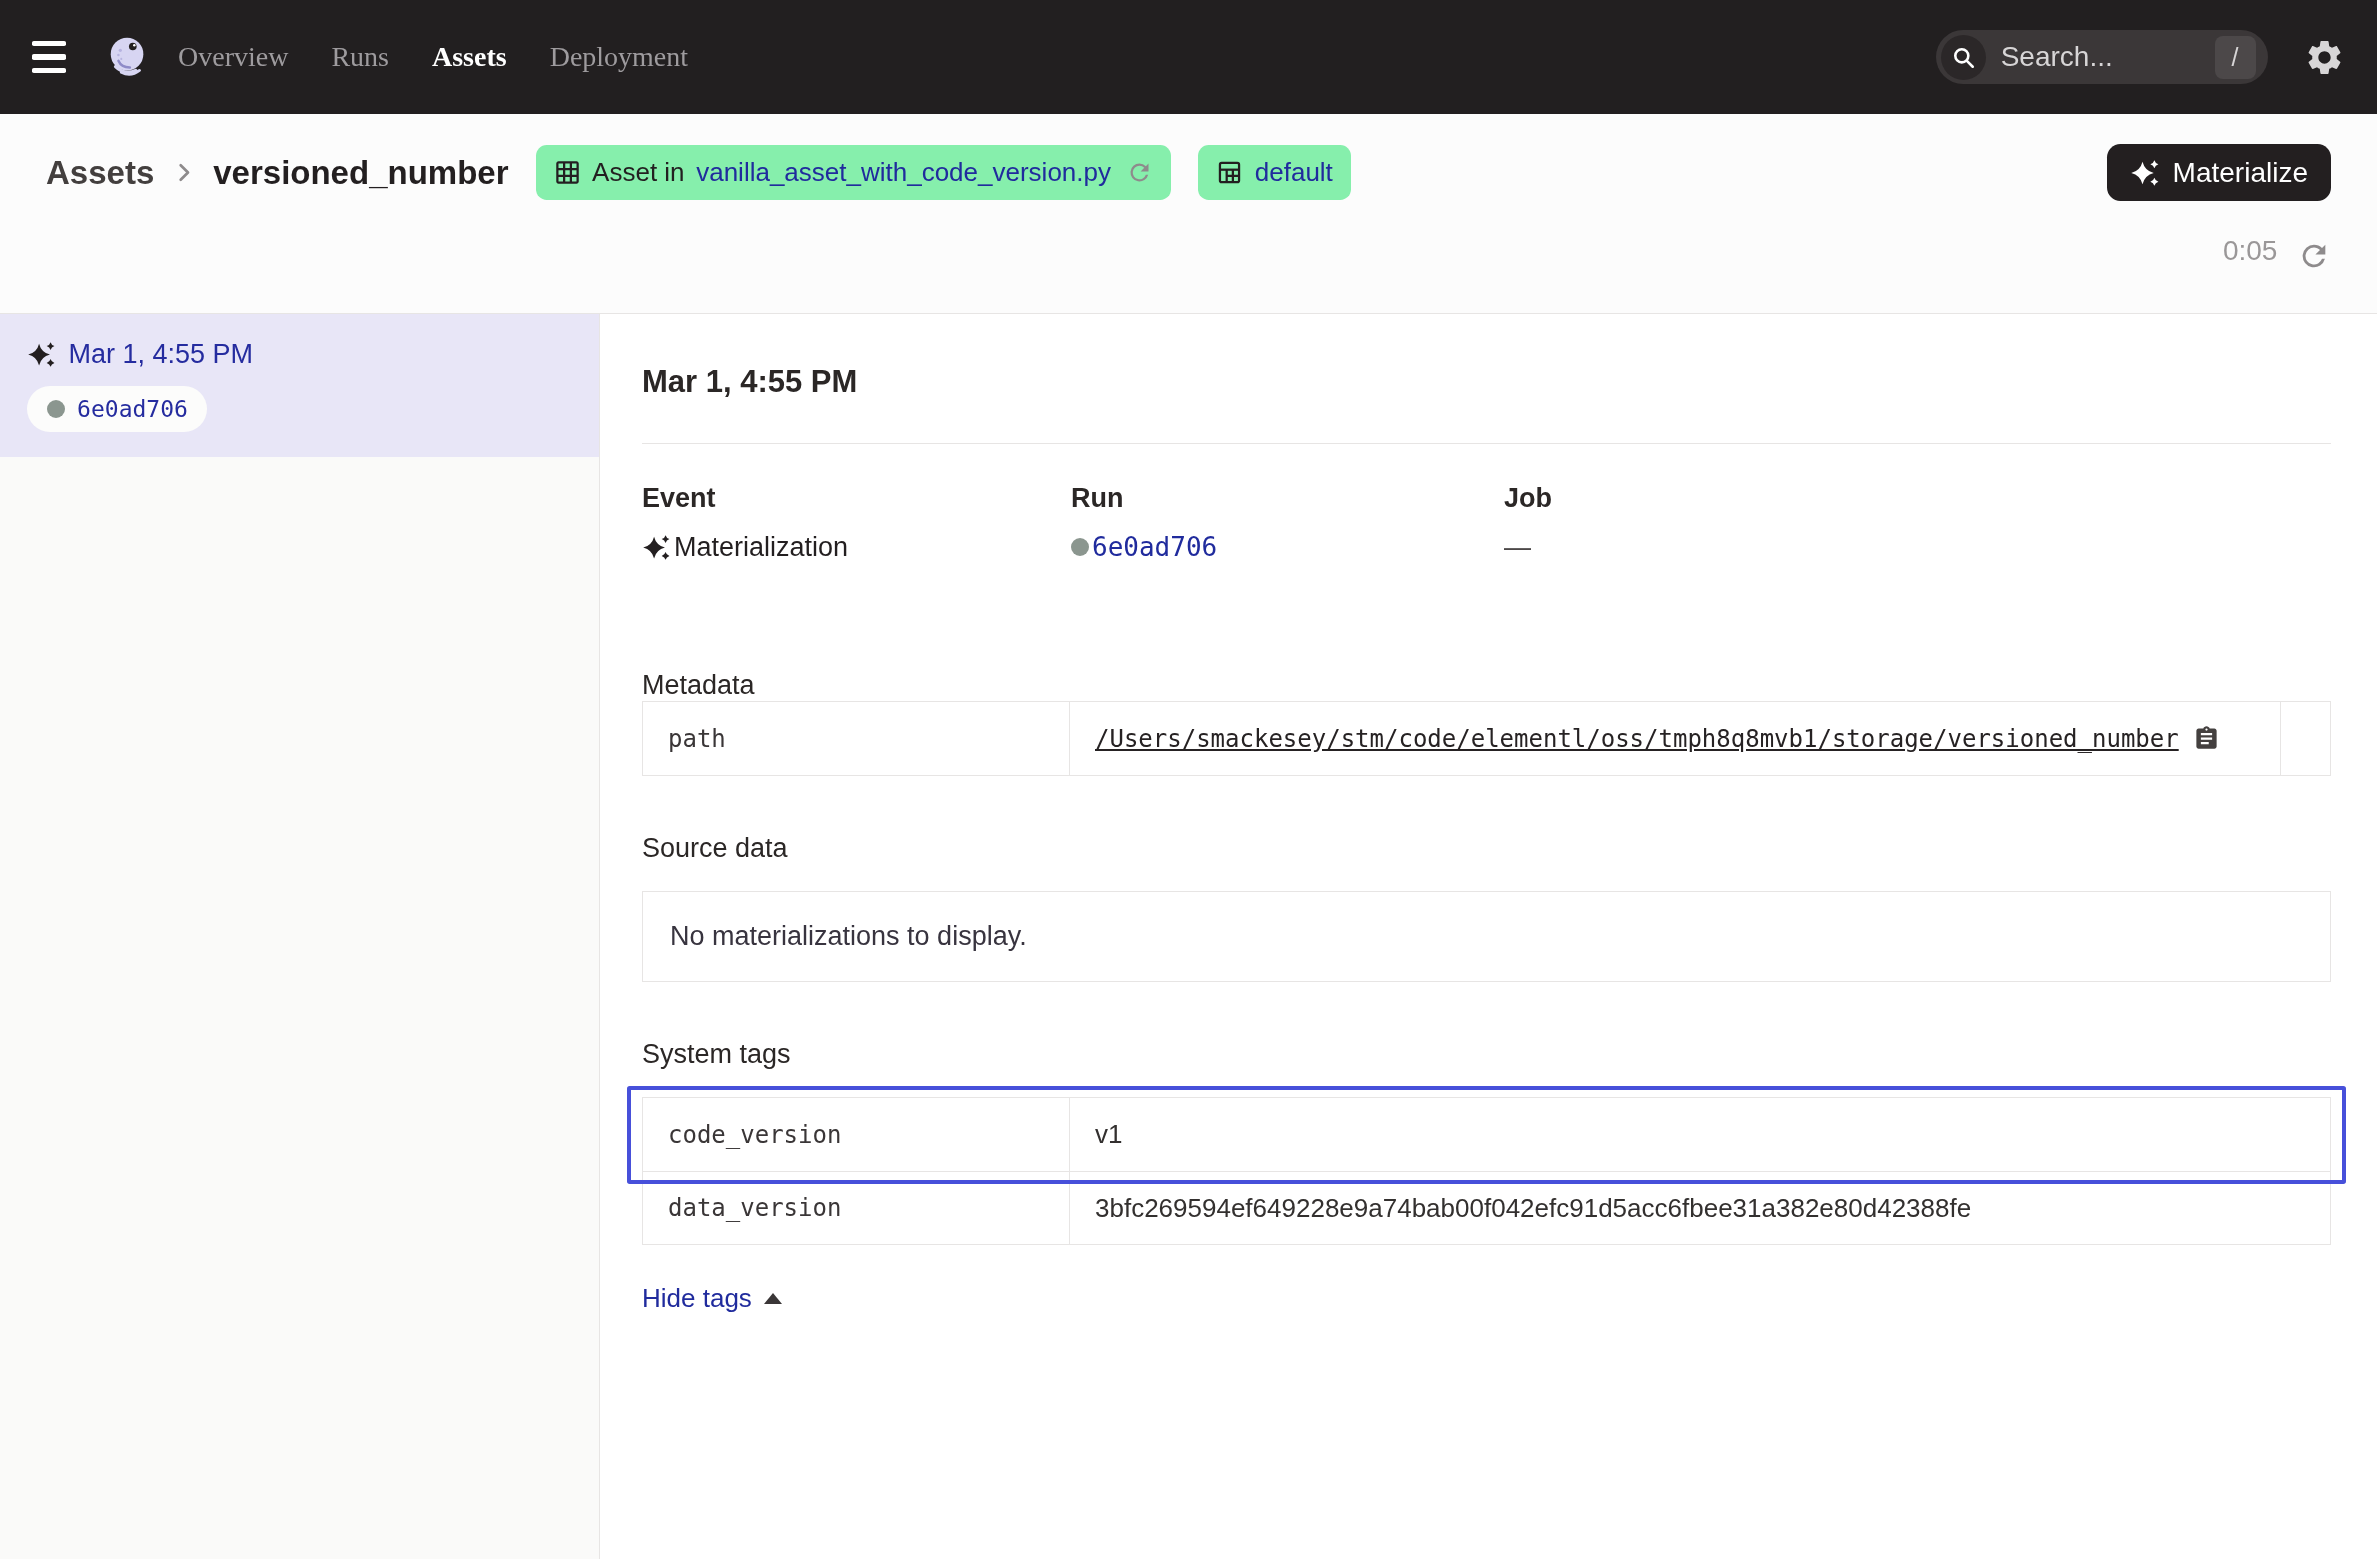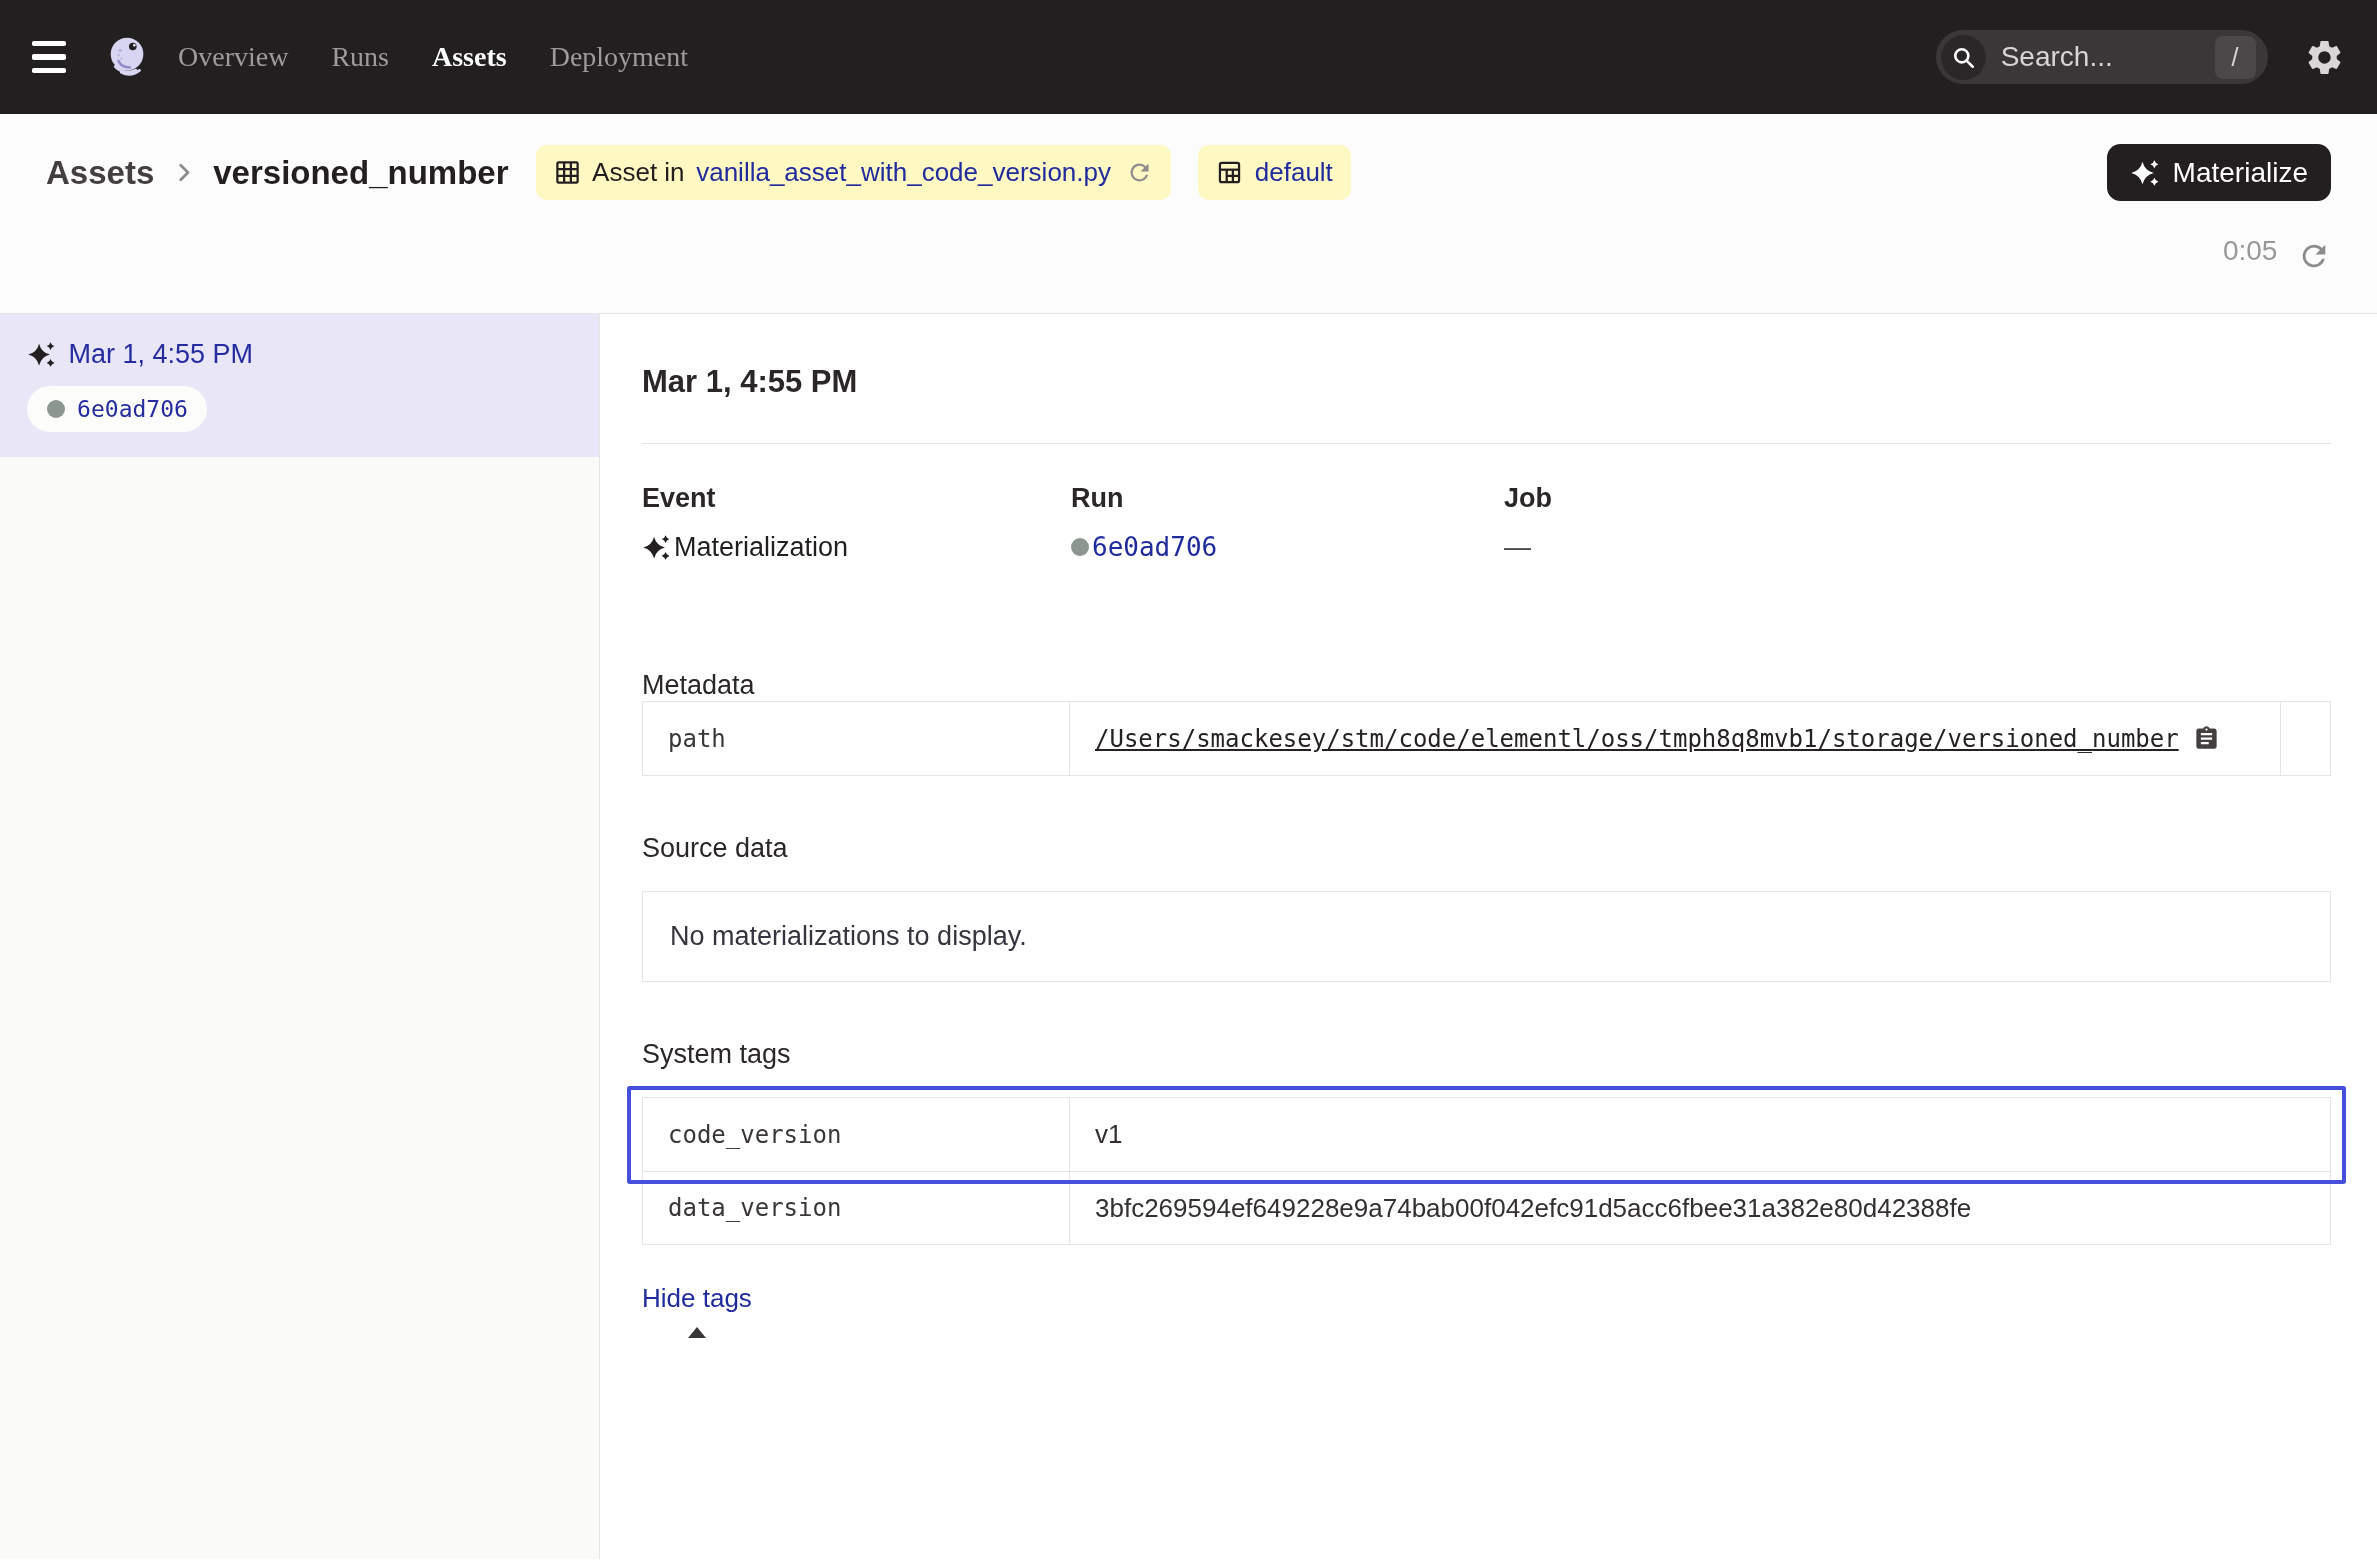--- a/index.html
+++ b/index.html
@@ -22,21 +22,21 @@
   .searchbox input::placeholder { color:#d7d5d6; opacity:1; }
   .slash-key { width:41px; height:43px; background:#4c4849; border-radius:8px; color:#d7d5d6; font-size:25px; display:flex; align-items:center; justify-content:center; flex:none; }
   .gear-btn { background:none; border:none; margin-left:36px; cursor:pointer; display:flex; align-items:center; }
 
   
   .page-header { background:#fcfcfc; border-bottom:1.8px solid #e7e5e4; padding:30px 46px 0 46px; height:200px; }
   .header-row1 { display:flex; align-items:center; }
   .crumb-root { font-size:33px; font-weight:700; color:#433f3e; }
   .crumb-sep { margin:0 16px; display:flex; align-items:center; }
   .asset-title { font-size:33px; font-weight:700; color:#231f20; }
-  .badge { display:flex; align-items:center; gap:11.6px; background:#fef9c3; border-radius:10.7px; height:55px; padding:0 18px; margin-left:27px; font-size:26px; color:#231f20; }
+  .badge { display:flex; align-items:center; gap:11.6px; background:#86efac; border-radius:10.7px; height:55px; padding:0 18px; margin-left:27px; font-size:26px; color:#231f20; }
   .badge .link { color:#202b9d; text-decoration:none; cursor:pointer; }
   .badge .refresh { display:flex; align-items:center; background:none; border:none; cursor:pointer; margin-left:3.6px; }
   .header-row1 .spacer { flex:1; }
   .materialize-btn { display:flex; align-items:center; gap:12.5px; background:#231f20; color:#ffffff; border:none; border-radius:13.4px; height:57px; padding:0 23px; font-size:28px; cursor:pointer; font-family:inherit; }
 
   .header-row2 { display:flex; align-items:flex-end; margin-top:27px; height:59px; }
   .tabs { display:flex; gap:41px; }
   .tab { font-size:28px; color:#524e4d; background:none; border:none; cursor:pointer; padding:0 1.8px 21.4px 1.8px; position:relative; font-family:inherit; }
   .tab.active { color:#4646d3; font-weight:600; }
   .tab.active::after { content:""; position:absolute; left:0; right:0; bottom:-1.8px; height:5.4px; background:#4646d3; }
@@ -80,21 +80,21 @@
   .t-action { width:50px; flex:none; border-left:1.8px solid #e7e5e4; }
   .path-link { font-size:24px; color:#262223; text-decoration:underline; cursor:pointer; }
   .copy-btn { background:none; border:none; cursor:pointer; display:flex; align-items:center; }
 
   .empty-box { border:1.8px solid #e7e5e4; margin-top:27px; padding:29px 27px; font-size:27px; color:#38343f; }
 
   .tags-table { margin-top:27px; }
   .t-row.highlighted { position:relative; }
   .hl-border { position:absolute; top:-12.5px; bottom:-12.5px; left:-16px; right:-16px; border:4.5px solid #4750da; border-radius:2.7px; pointer-events:none; z-index:2; }
 
-  .hide-tags { display:flex; align-items:center; gap:12.5px; background:none; border:none; cursor:pointer; margin-top:38px; font-size:26px; color:#202b9d; font-family:inherit;flex-direction:column; }
+  .hide-tags { display:flex; align-items:center; gap:12.5px; background:none; border:none; cursor:pointer; margin-top:38px; font-size:26px; color:#202b9d; font-family:inherit; }
   .caret-up { width:0; height:0; border-left:9.8px solid transparent; border-right:9.8px solid transparent; border-bottom:11.6px solid #3a3637; display:inline-block; }
 
   svg { display:block; }
 </style>
 </head>
 <body>
 
 <header class="topnav">
   <button class="hamburger">
       <span></span>

